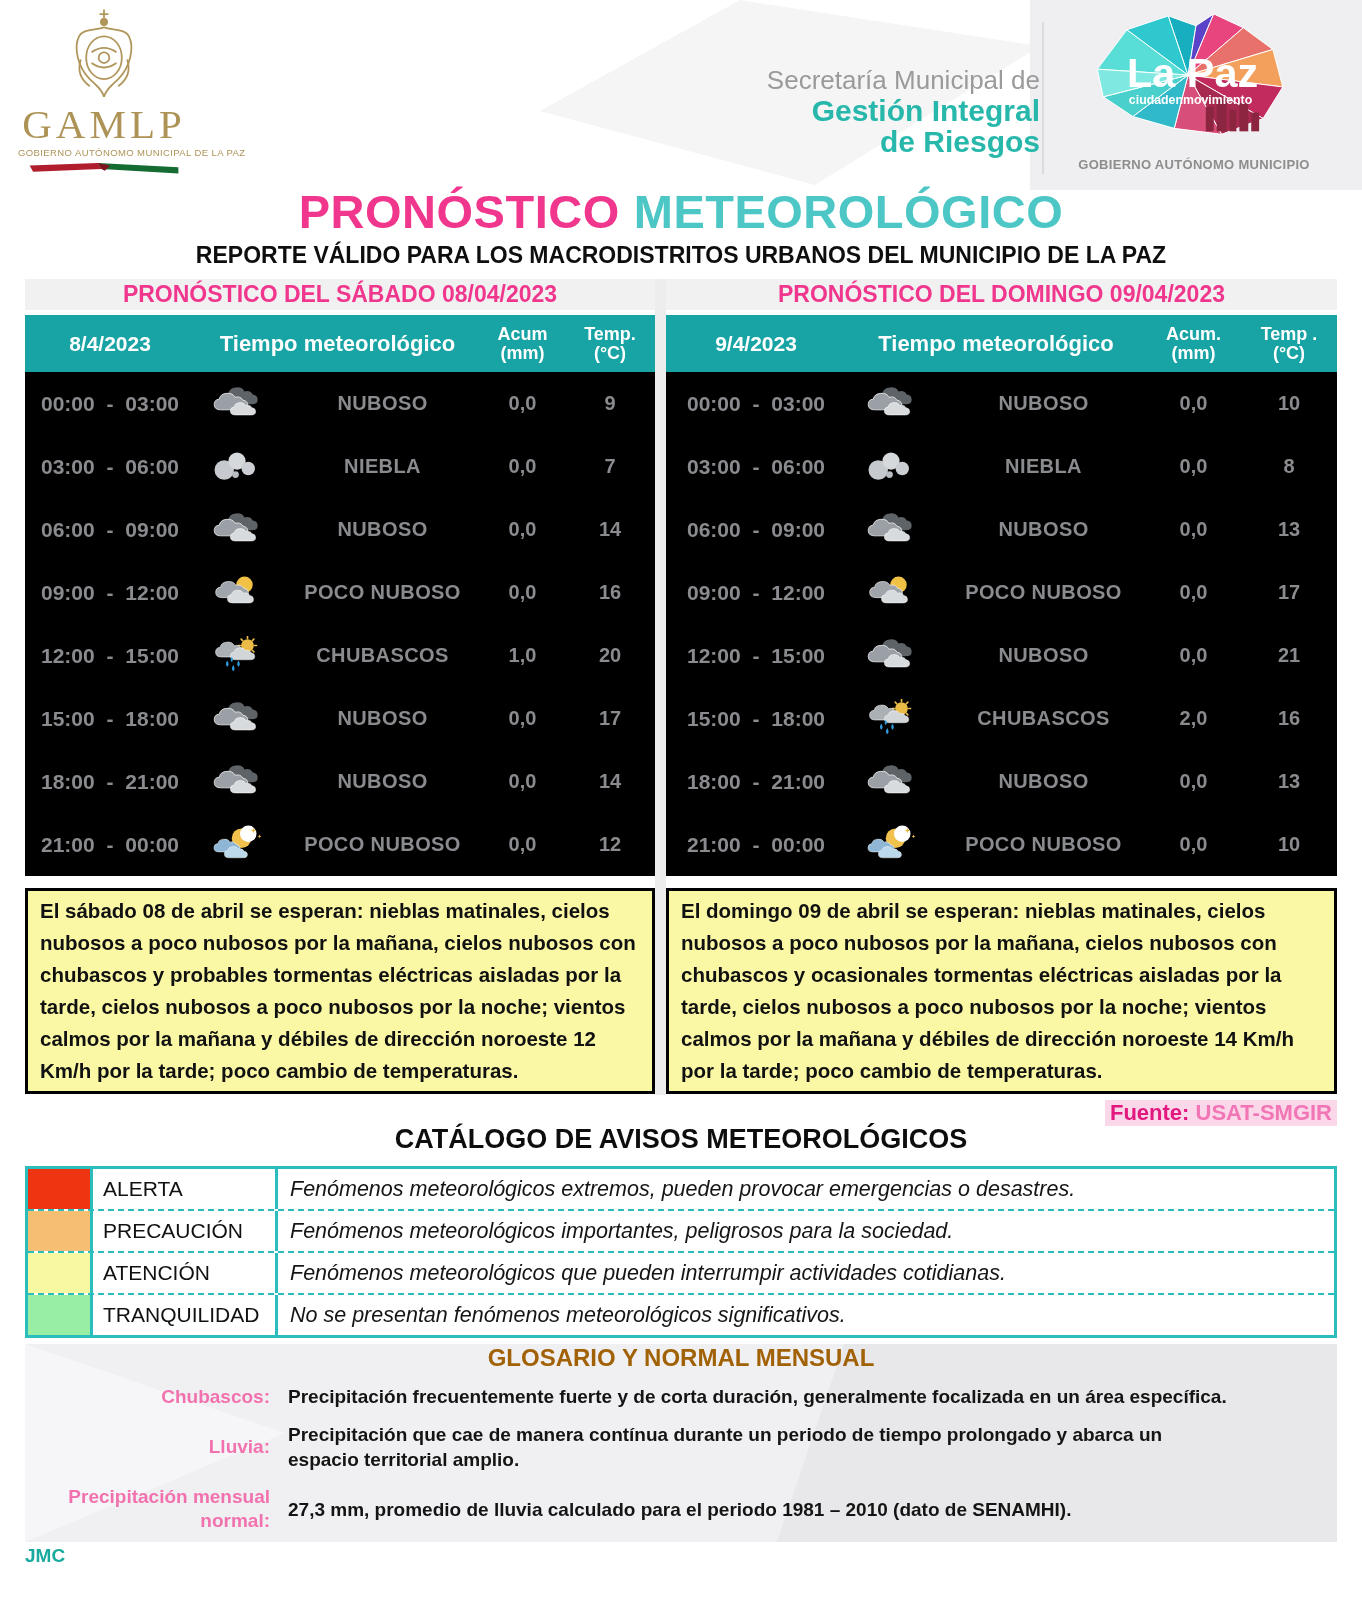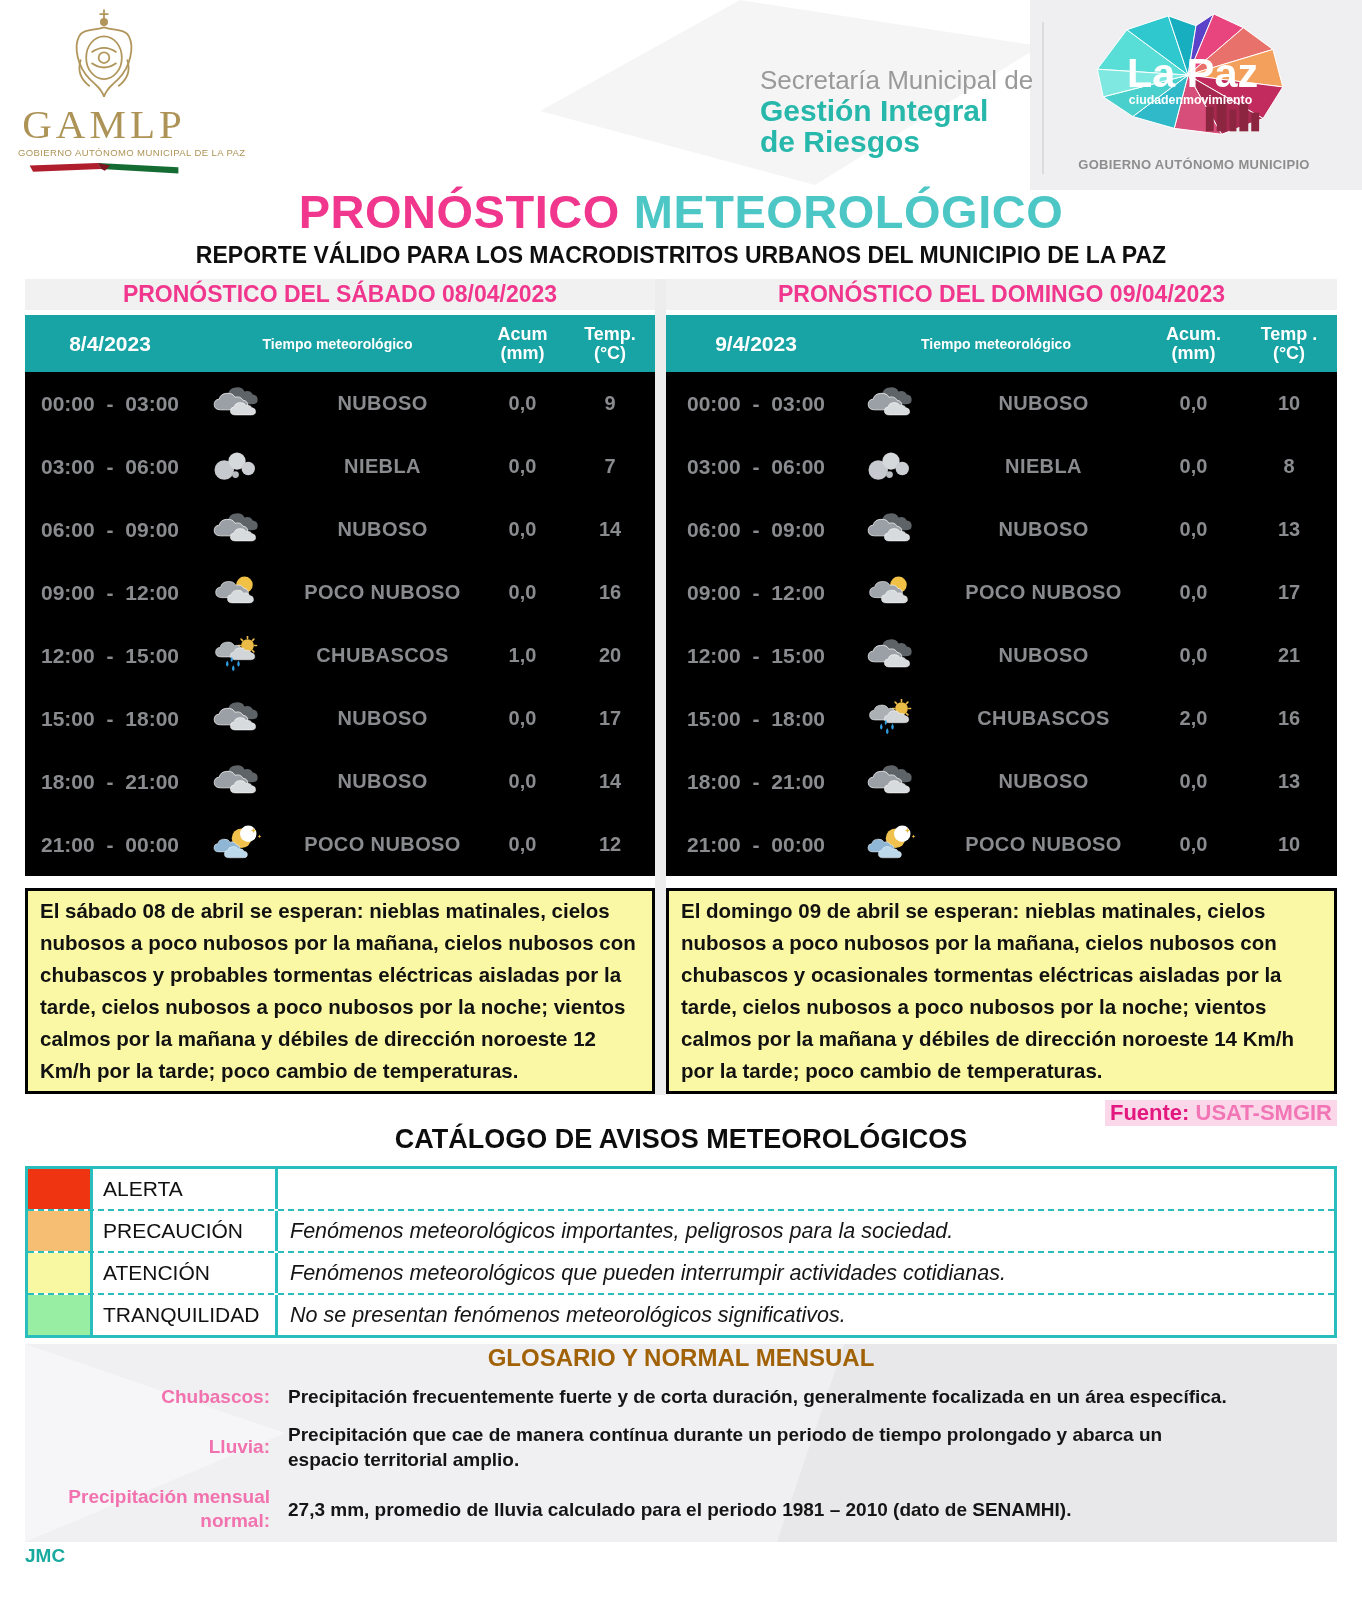--- a/index.html
+++ b/index.html
@@ -8,21 +8,21 @@
 
   
   .hdr-deco1{position:absolute;left:540px;top:0;width:500px;height:185px;background:#f5f5f6;
              clip-path:polygon(40% 0,100% 25%,55% 100%,0 60%);}
   .hdr-band{position:absolute;left:1030px;top:0;width:332px;height:190px;background:#efeff1;}
   .gamlp{position:absolute;left:18px;top:6px;width:172px;text-align:center;color:#ad9356;}
   .gamlp .crest{display:block;margin:0 auto;width:90px;height:98px;}
   .gamlp .acro{font-family:"Liberation Serif",serif;font-size:41px;line-height:40px;letter-spacing:4px;}
   .gamlp .cap{font-size:9.5px;letter-spacing:.4px;margin-top:3px;white-space:nowrap;text-align:center;}
   .gamlp .ribbon{display:block;margin:4px auto 0;width:168px;height:14px;}
-  .secretaria{position:absolute;left:760px;top:66px;width:280px;text-align:left;}
+  .secretaria{position:absolute;left:760px;top:66px;width:280px;text-align:right;}
   .sec-1{color:#9a9a9a;font-size:26px;line-height:29px;}
   .sec-2{color:#27b8ab;font-size:30px;font-weight:bold;line-height:31px;}
   .divider{position:absolute;left:1042px;top:22px;width:2px;height:152px;background:#dbdbdc;}
   .lapaz{position:absolute;left:1056px;top:8px;width:276px;}
   .lapaz svg{display:block;width:276px;height:148px;}
   .lapaz .cap{text-align:center;color:#8d8d8d;font-weight:bold;font-size:13px;letter-spacing:.3px;margin-top:1px;}
 
   
   .main-title{position:absolute;top:184px;left:0;width:100%;text-align:center;
               font-size:47px;font-weight:bold;letter-spacing:.5px;}
@@ -40,21 +40,21 @@
 
   
   .ftable{position:absolute;top:315px;background:#000000;}
   .t-left{left:25px;width:630px;}
   .t-right{left:666px;width:671px;}
   .thead,.trow{display:grid;align-items:center;text-align:center;}
   .t-left .thead,.t-left .trow{grid-template-columns:170px 90px 195px 85px 90px;}
   .t-right .thead,.t-right .trow{grid-template-columns:180px 95px 205px 95px 96px;}
   .thead{height:57px;background:#18a3a4;color:#fff;font-weight:bold;}
   .h-date{font-size:21px;}
-  .h-weather{grid-column:2/4;font-size:14px;}
+  .h-weather{grid-column:2/4;font-size:22px;}
   .h-two{font-size:18px;line-height:19px;}
   .h-two i{display:block;font-style:normal;}
   .trow{height:63px;color:#898b8e;font-weight:bold;}
   .c-time{font-size:21px;word-spacing:6px;}
   .c-cond{font-size:20px;letter-spacing:.4px;}
   .c-acum,.c-temp{font-size:20px;}
   .wicon{display:block;width:54px;height:40px;margin:0 auto;}
 
   
   .summary{position:absolute;top:888px;height:206px;box-sizing:border-box;background:#faf8a4;
@@ -435,20 +435,21 @@
   <div class="source">
     <span class="lbl">Fuente:</span>
     <span class="val">USAT-SMGIR</span>
   </div>
 
   <div class="cat-title">CATÁLOGO DE AVISOS METEOROLÓGICOS</div>
   <div class="catalog">
     <div class="cat-row">
       <div class="cat-swatch" style="background: rgb(238, 52, 16);"></div>
       <div class="cat-label">ALERTA</div>
+      <div class="cat-desc">Fenómenos meteorológicos extremos, pueden provocar emergencias o desastres.</div>
     </div>
     <div class="cat-row">
       <div class="cat-swatch" style="background: rgb(246, 190, 115);"></div>
       <div class="cat-label">PRECAUCIÓN</div>
       <div class="cat-desc">Fenómenos meteorológicos importantes, peligrosos para la sociedad.</div>
     </div>
     <div class="cat-row">
       <div class="cat-swatch" style="background: rgb(248, 248, 162);"></div>
       <div class="cat-label">ATENCIÓN</div>
       <div class="cat-desc">Fenómenos meteorológicos que pueden interrumpir actividades cotidianas.</div>

